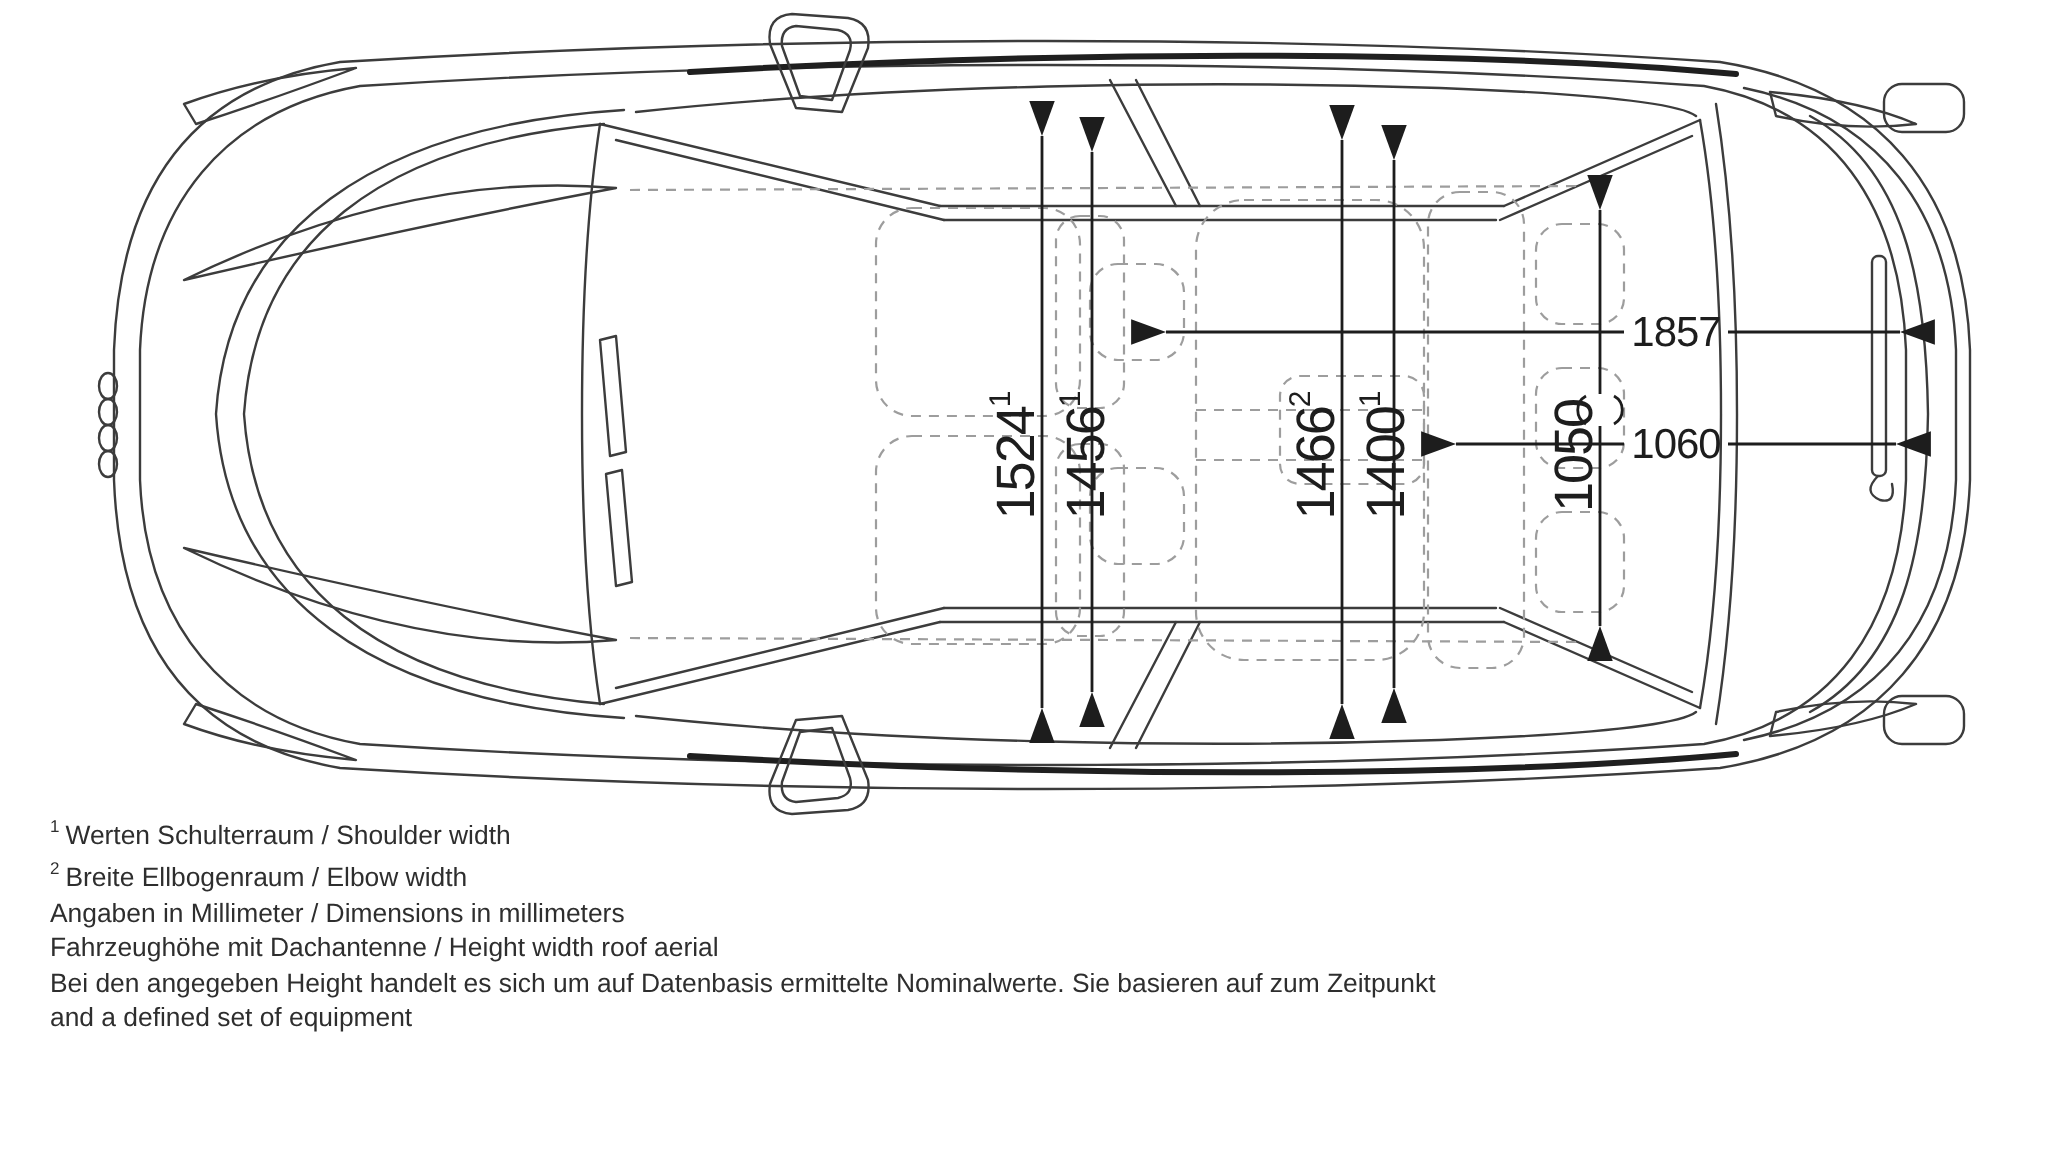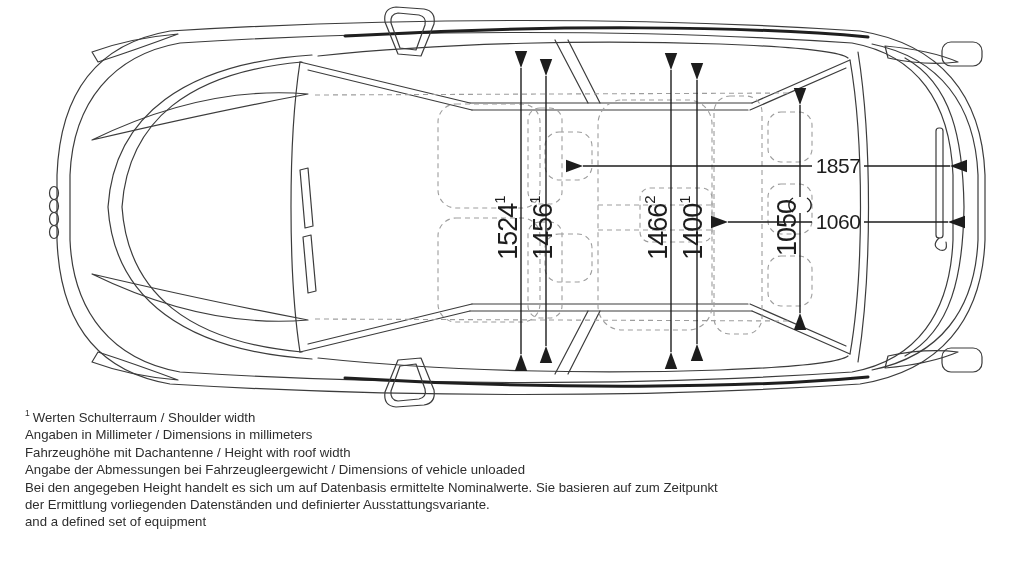--- a/index.html
+++ b/index.html
@@ -179,21 +179,20 @@
       <g>
         <line class="dim" x1="728" y1="222" x2="812" y2="222" marker-start="url(#arr)"></line>
         <line class="dim" x1="864" y1="222" x2="948" y2="222" marker-end="url(#arr)"></line>
         <text class="dim-label-h" x="838" y="229" text-anchor="middle"><tspan>1060</tspan></text>
       </g>
     </g>
   </svg>
 
   <div class="notes">
     <div class="fn-line"><sup class="fn-sup">1</sup><span>Werten Schulterraum / Shoulder width</span></div>
+    <div class="fn-line"><sup class="fn-sup">2</sup><span>Breite Ellbogenraum / Elbow width</span></div>
     <div class="note-line">Angaben in Millimeter / Dimensions in millimeters</div>
-    <div class="note-line">Fahrzeughöhe mit Dachantenne / Height with roof width</div>
-    <div class="note-line">Angabe der Abmessungen bei Fahrzeugleergewicht / Dimensions of vehicle unloaded</div>
+    <div class="note-line">Fahrzeughöhe mit Dachantenne / Height width roof aerial</div>
     <div class="note-line">Bei den angegeben Height handelt es sich um auf Datenbasis ermittelte Nominalwerte. Sie basieren auf zum Zeitpunkt</div>
-    <div class="note-line">der Ermittlung vorliegenden Datenständen und definierter Ausstattungsvariante.</div>
     <div class="note-line">and a defined set of equipment</div>
   </div>
 
 </div>
 
 </body></html>

